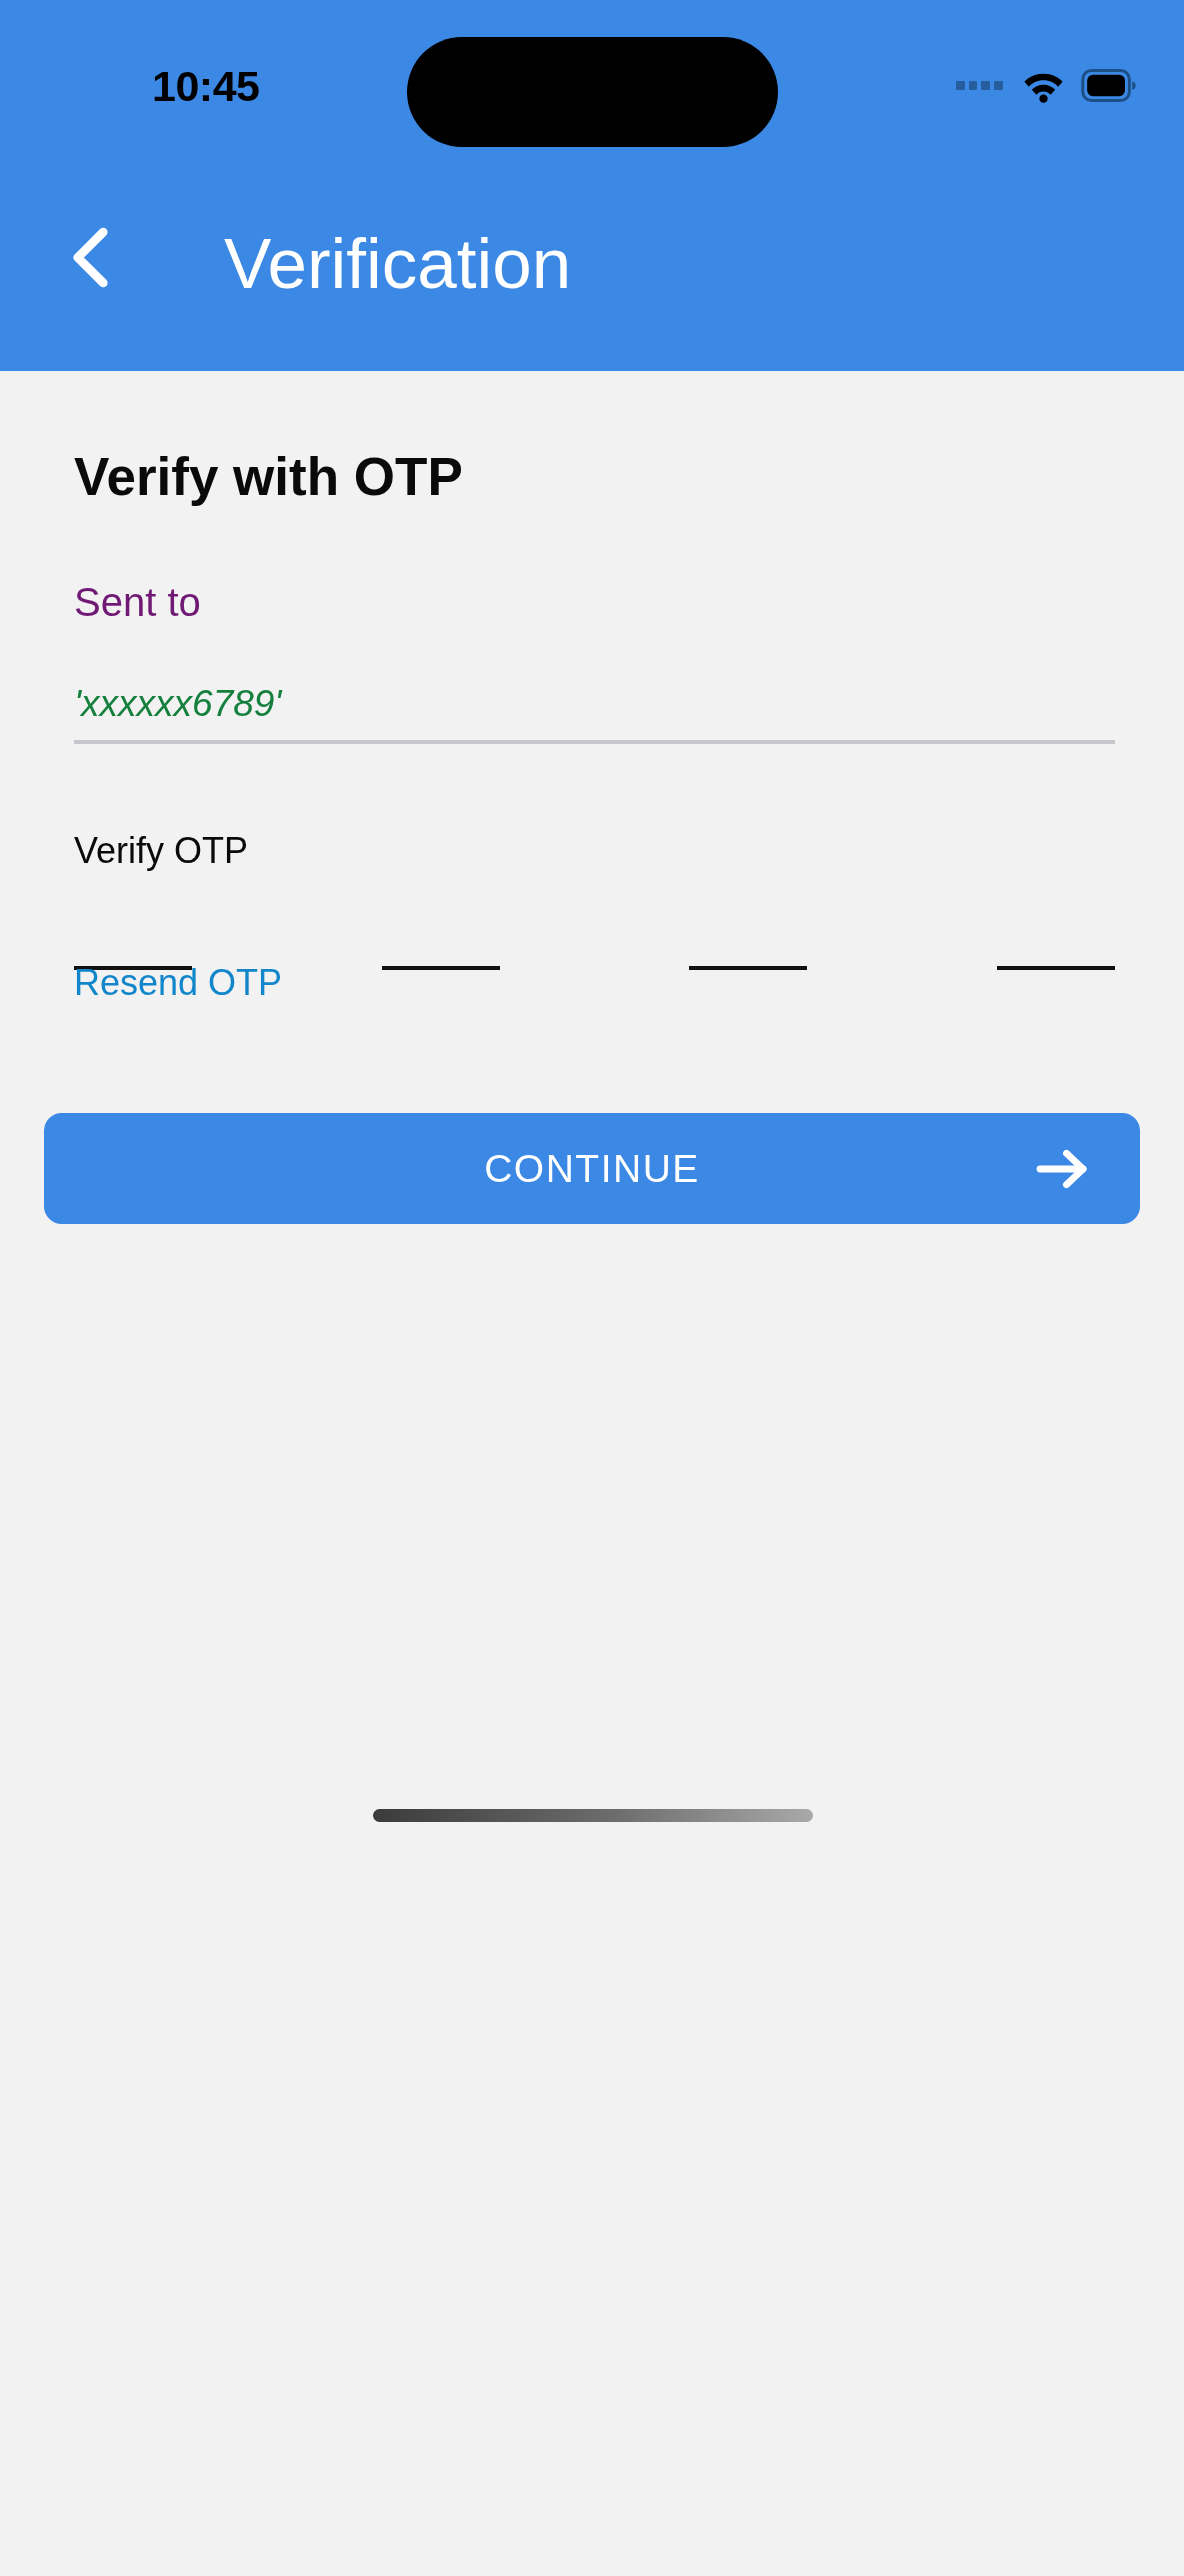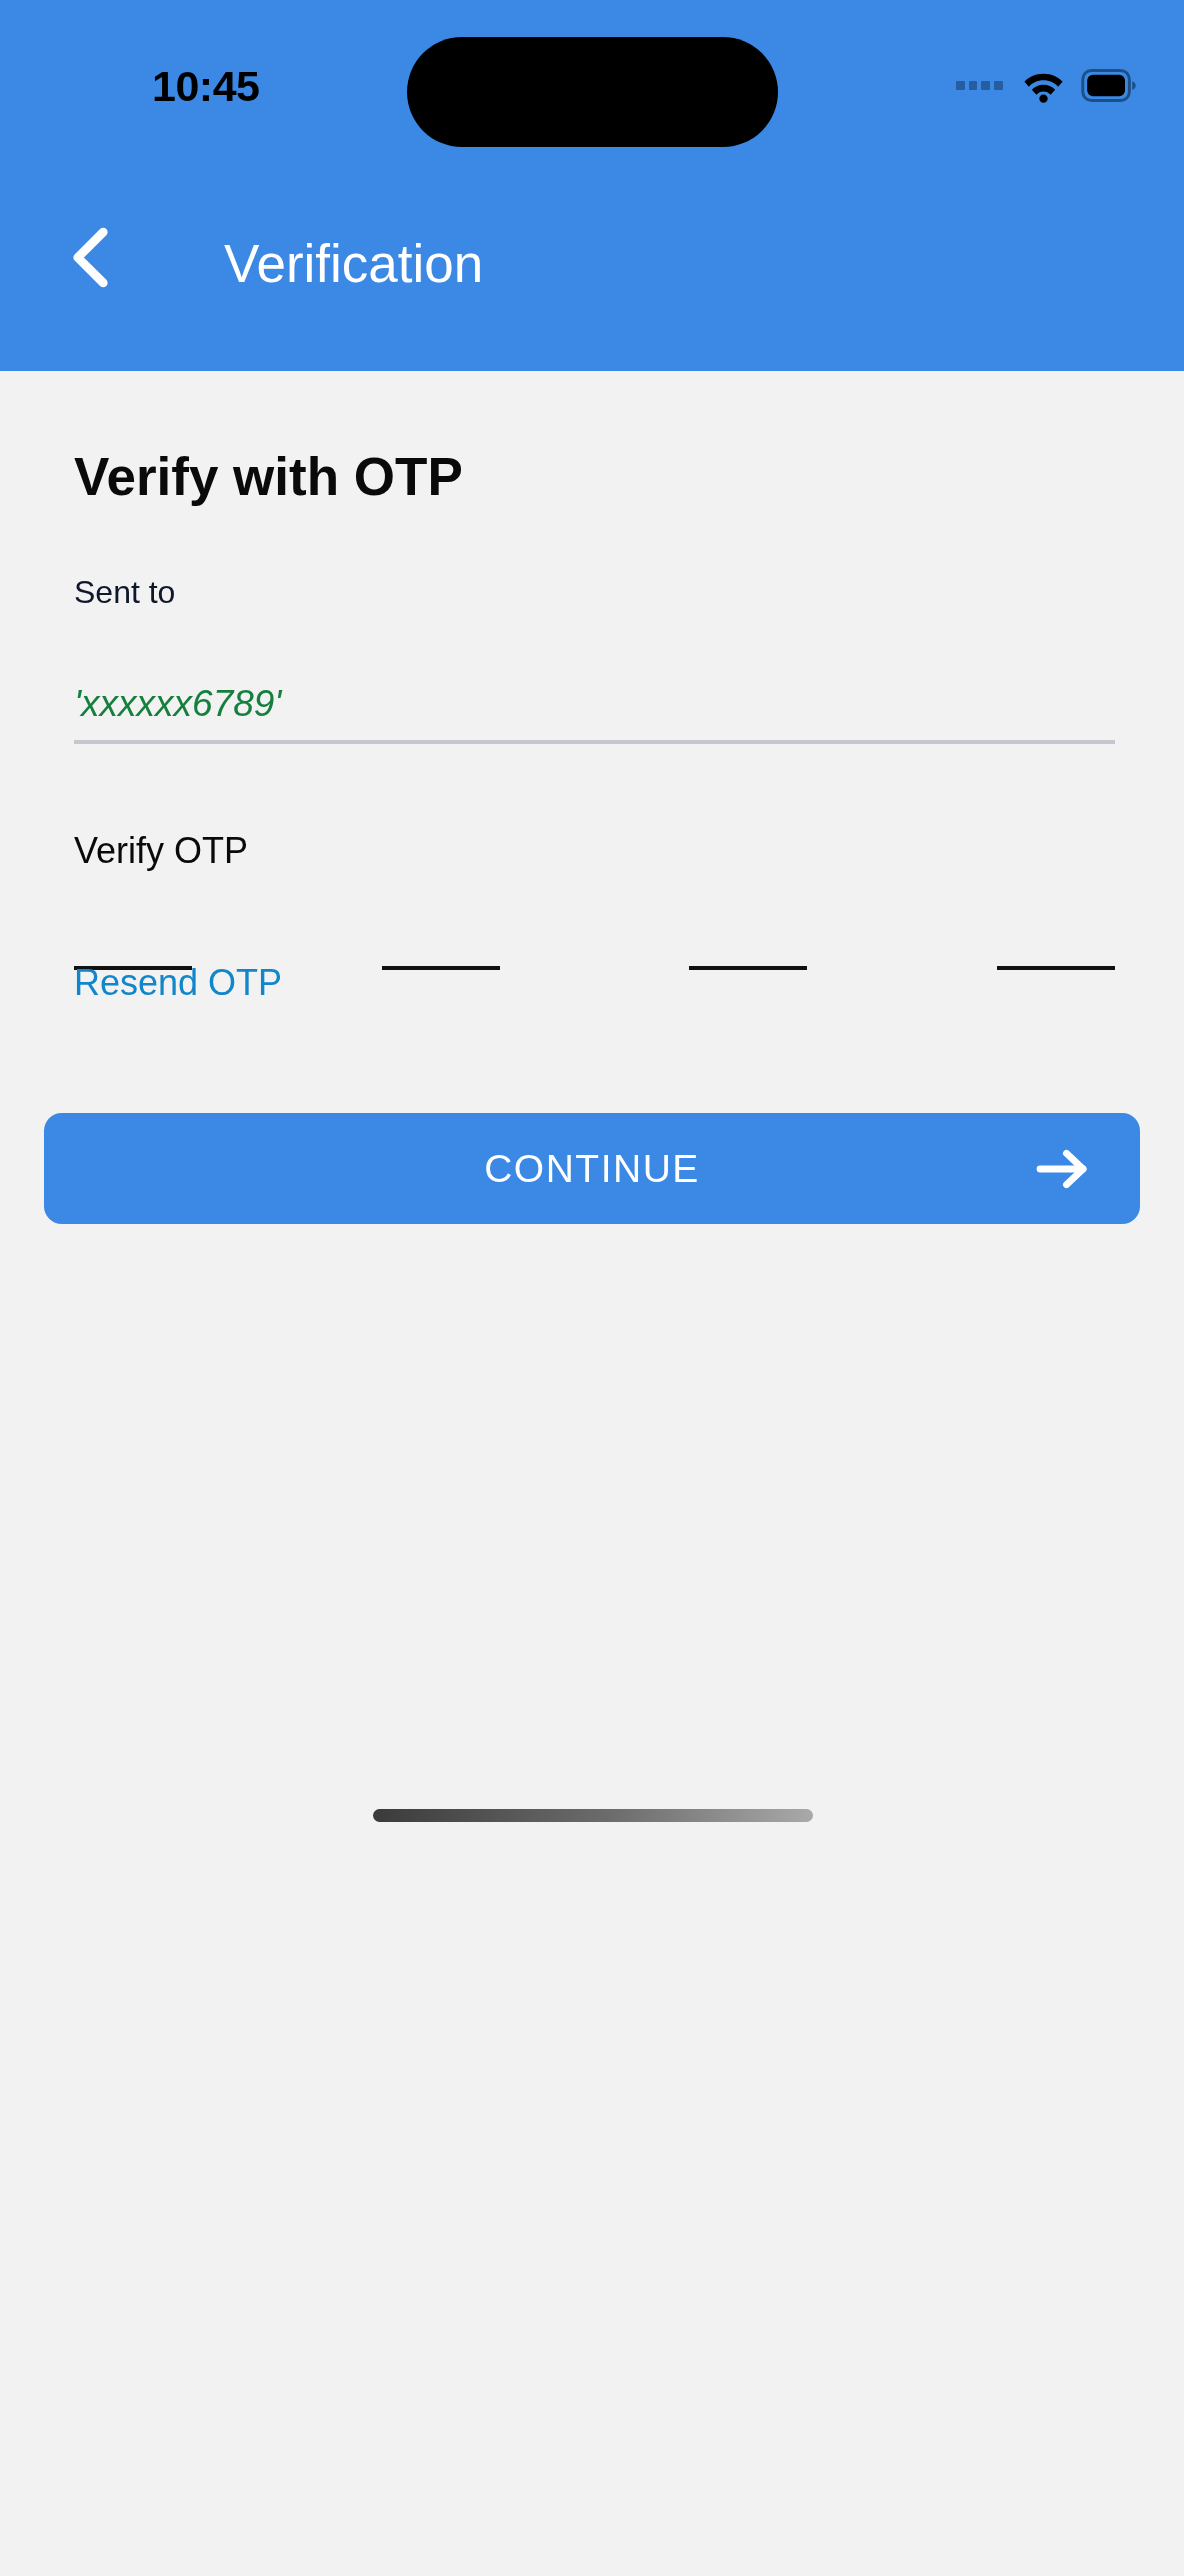--- a/index.html
+++ b/index.html
@@ -107,21 +107,21 @@
     justify-content:center;
     cursor:pointer;
   }
   .back-btn svg { width:47px; height:61px; display:block; }
 
   .appbar-title {
     position:absolute;
     left:224px;
     top:50%;
     transform:translateY(-50%);
-    font-size:53px;
+    font-size:71px;
     color:#FFFFFF;
     line-height:1;
     white-space:nowrap;
   }
 
   
   .content {
     position:absolute;
     top:371px;
     left:0;
@@ -136,23 +136,23 @@
     top:79px;
     font-size:53px;
     color:#0A0A0A;
     line-height:1;
     white-space:nowrap;
   }
 
   .label-sent-to {
     position:absolute;
     left:74px;
-    top:205px;
-    font-size:32px;
-    color:#0f172a;
+    top:211px;
+    font-size:40px;
+    color:#701a75;
     line-height:1;
   }
 
   .phone-field {
     position:absolute;
     left:74px;
     top:314px;
     width:1041px;
   }
   .phone-value {

